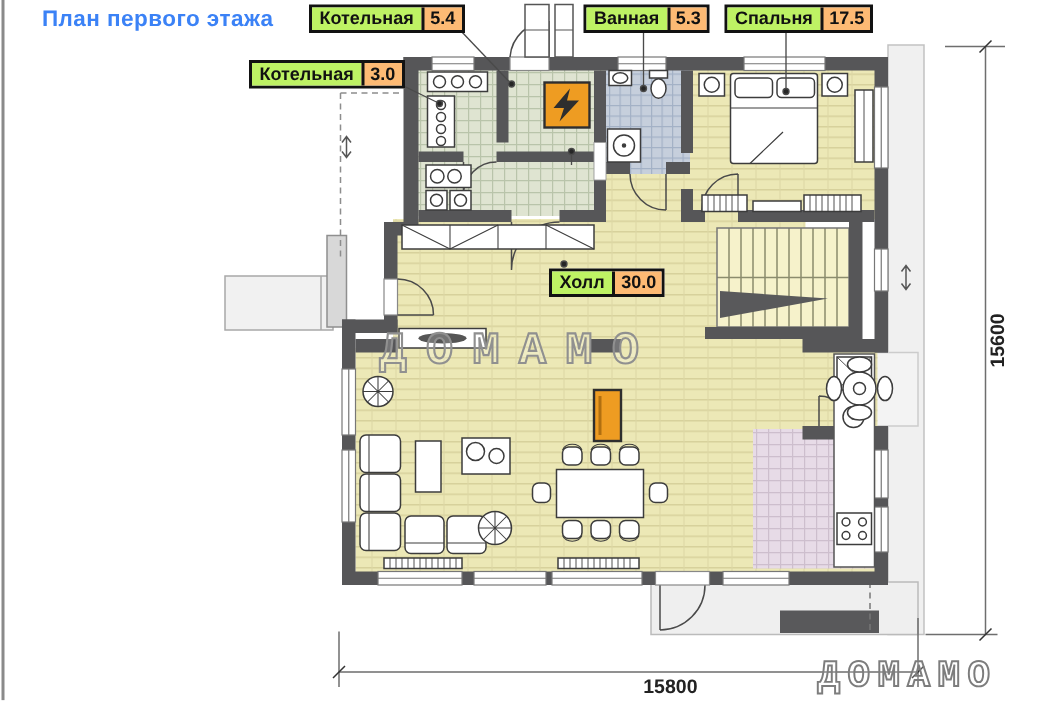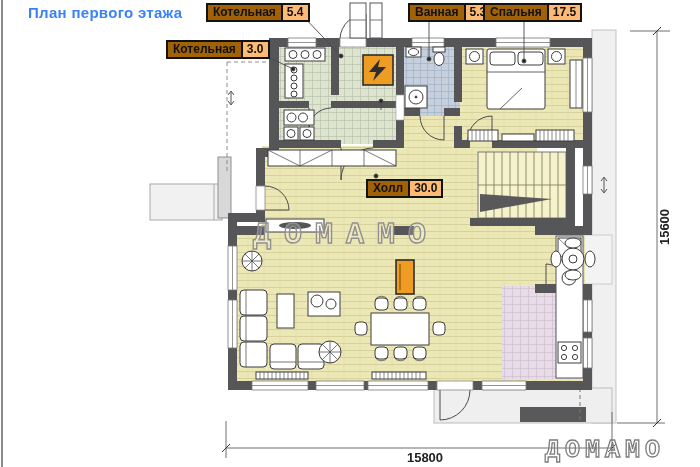--- a/index.html
+++ b/index.html
@@ -4,25 +4,25 @@
 <style>
   html,body{margin:0;padding:0;background:#fff;}
   .stage{position:relative;width:700px;height:467px;background:#ffffff;overflow:hidden;
          font-family:"Liberation Sans", sans-serif;}
   .edge-line{position:absolute;left:1px;top:0;width:2px;height:100%;background:#8a8a8a;z-index:1;}
   .plan-svg{position:absolute;left:0;top:0;z-index:2;}
   .page-title{position:absolute;left:28px;top:4px;font-size:15px;font-weight:bold;color:#3b82f6;
               letter-spacing:.3px;z-index:10;}
   .room-label{position:absolute;display:flex;align-items:stretch;border:2px solid #121212;
               background:#fff;z-index:10;line-height:15px;height:15px;white-space:nowrap;}
-  .room-label .rl-name{padding:0 5px;background:#a16207;font-size:12px;font-weight:bold;color:#111;}
+  .room-label .rl-name{padding:0 5px;background:#bef264;font-size:12px;font-weight:bold;color:#111;}
   .room-label .rl-area{padding:0 4px;background:#fdba74;border-left:2px solid #121212;
                        font-size:12px;font-weight:bold;color:#111;}
   .dim{position:absolute;font-size:13px;font-weight:bold;color:#222;z-index:10;}
-  .dim-bottom{left:385px;top:450px;width:80px;text-align:center;}
+  .dim-bottom{left:385px;top:450px;width:80px;text-align:right;}
   .dim-right{left:633px;top:219px;width:64px;height:16px;text-align:center;
              transform:rotate(-90deg);transform-origin:center;}
   .watermark{position:absolute;z-index:6;font-weight:bold;color:rgba(255,255,255,0.18);
              -webkit-text-stroke:1.4px #909090;user-select:none;font-family:Liberation Mono, monospace;}
   .wm-center{left:253px;top:218px;font-size:30px;letter-spacing:13px;}
   .wm-bottom{left:545px;top:436px;font-size:25px;letter-spacing:5px;-webkit-text-stroke:1.3px #7d7d7d;}
 </style>
 </head>
 <body>
 
@@ -327,21 +327,21 @@
 
   <div class="watermark wm-center">ДОМАМО</div>
   <div class="watermark wm-bottom">ДОМАМО</div>
 
   <div class="page-title">План первого этажа</div>
 
   <div class="room-label" style="left:206px;top:3px">
     <span class="rl-name">Котельная</span>
     <span class="rl-area">5.4</span>
   </div>
-  <div class="room-label" style="left:408px;top:3px">
+  <div class="room-label" style="left:389px;top:3px">
     <span class="rl-name">Ванная</span>
     <span class="rl-area">5.3</span>
   </div>
   <div class="room-label" style="left:483px;top:3px">
     <span class="rl-name">Спальня</span>
     <span class="rl-area">17.5</span>
   </div>
   <div class="room-label" style="left:166px;top:40px">
     <span class="rl-name">Котельная</span>
     <span class="rl-area">3.0</span>

